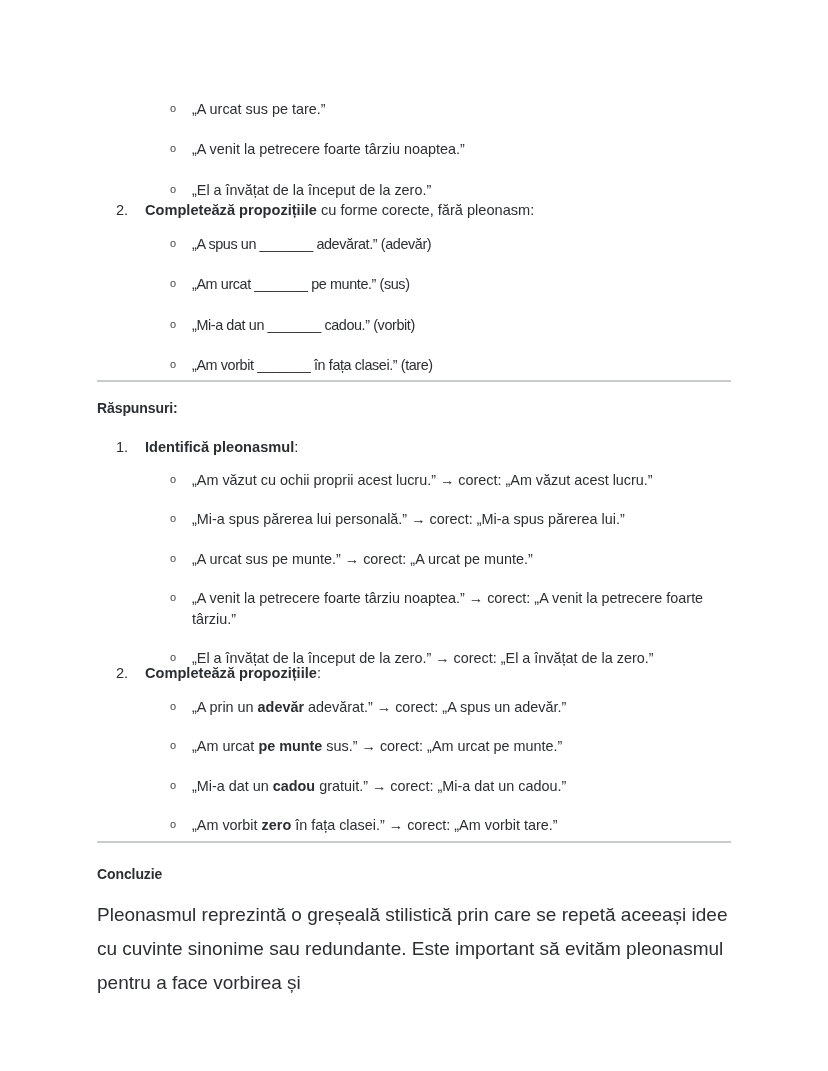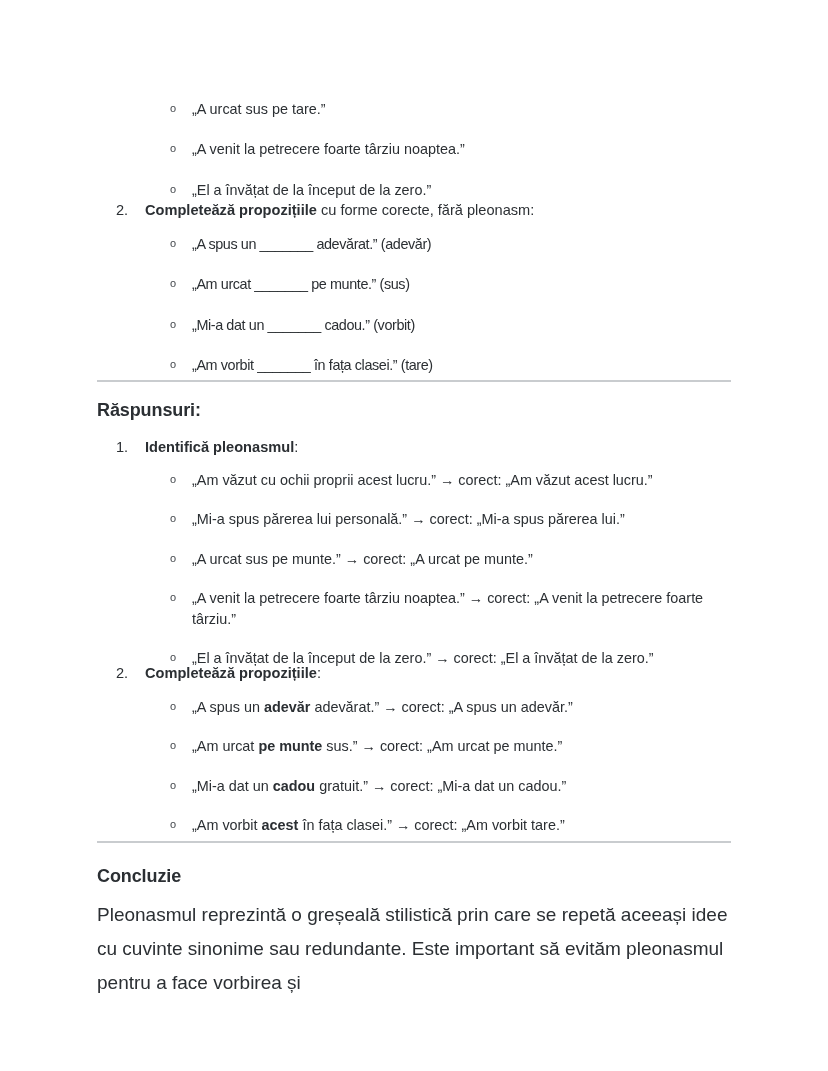--- a/index.html
+++ b/index.html
@@ -69,21 +69,21 @@
     position: absolute;
     left: 97px;
     width: 634px;
     height: 0;
     border-top: 2px solid #c9cccf;
   }
 
   .heading {
     position: absolute;
     left: 97px;
-    font-size: 18px;
+    font-size: 14px;
     font-weight: 700;
     letter-spacing: -0.1px;
   }
 
   .para {
     position: absolute;
     left: 97px;
     width: 634px;
     font-size: 19px;
     line-height: 1.78;
@@ -175,33 +175,33 @@
   <div class="content" style="top:663px;">
     <div class="ol-item">
       <span class="marker">2.</span>
       <span class="ol-text"><b>Completeăză propozițiile</b><span>:</span></span>
     </div>
   </div>
 
   <div class="content" style="top:697px;">
     <div class="ul-item" style="margin-bottom:19px;">
       <span class="bullet">o</span>
-      <span class="ul-text"><span>„A spus un </span><b>adevăr</b><span> adevărat.” → corect: „A spus un adevăr.”</span></span>
+      <span class="ul-text"><span>„A prin un </span><b>adevăr</b><span> adevărat.” → corect: „A spus un adevăr.”</span></span>
     </div>
     <div class="ul-item" style="margin-bottom:19px;">
       <span class="bullet">o</span>
       <span class="ul-text"><span>„Am urcat </span><b>pe munte</b><span> sus.” → corect: „Am urcat pe munte.”</span></span>
     </div>
     <div class="ul-item" style="margin-bottom:19px;">
       <span class="bullet">o</span>
       <span class="ul-text"><span>„Mi-a dat un </span><b>cadou</b><span> gratuit.” → corect: „Mi-a dat un cadou.”</span></span>
     </div>
     <div class="ul-item">
       <span class="bullet">o</span>
-      <span class="ul-text"><span>„Am vorbit </span><b>acest</b><span> în fața clasei.” → corect: „Am vorbit tare.”</span></span>
+      <span class="ul-text"><span>„Am vorbit </span><b>zero</b><span> în fața clasei.” → corect: „Am vorbit tare.”</span></span>
     </div>
   </div>
 
   <div class="divider" style="top:841px;"></div>
 
   <div class="heading" style="top:866px;text-align:right;">Concluzie</div>
   <div class="para" style="top:898px;">Pleonasmul reprezintă o greșeală stilistică prin care se repetă aceeași idee cu cuvinte sinonime sau redundante. Este important să evităm pleonasmul pentru a face vorbirea și</div>
 
 </div>
 

